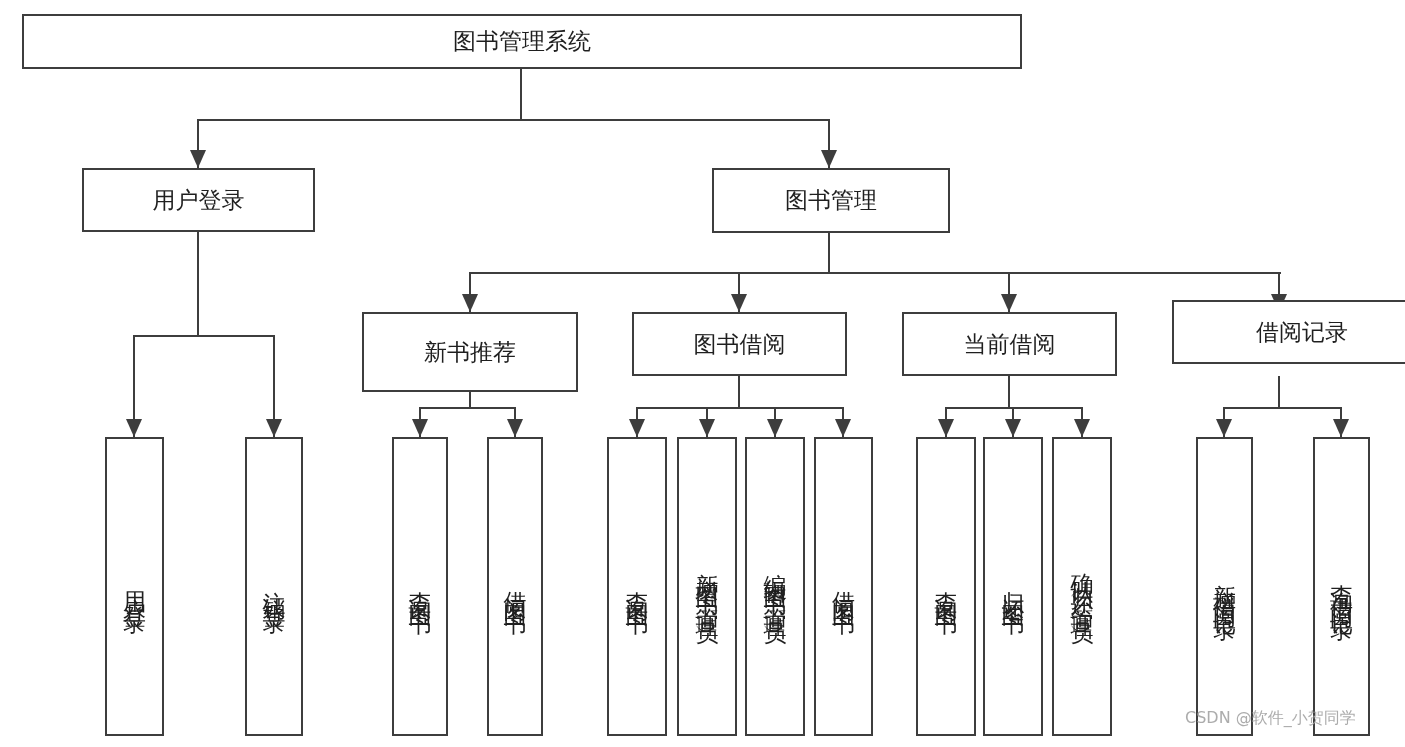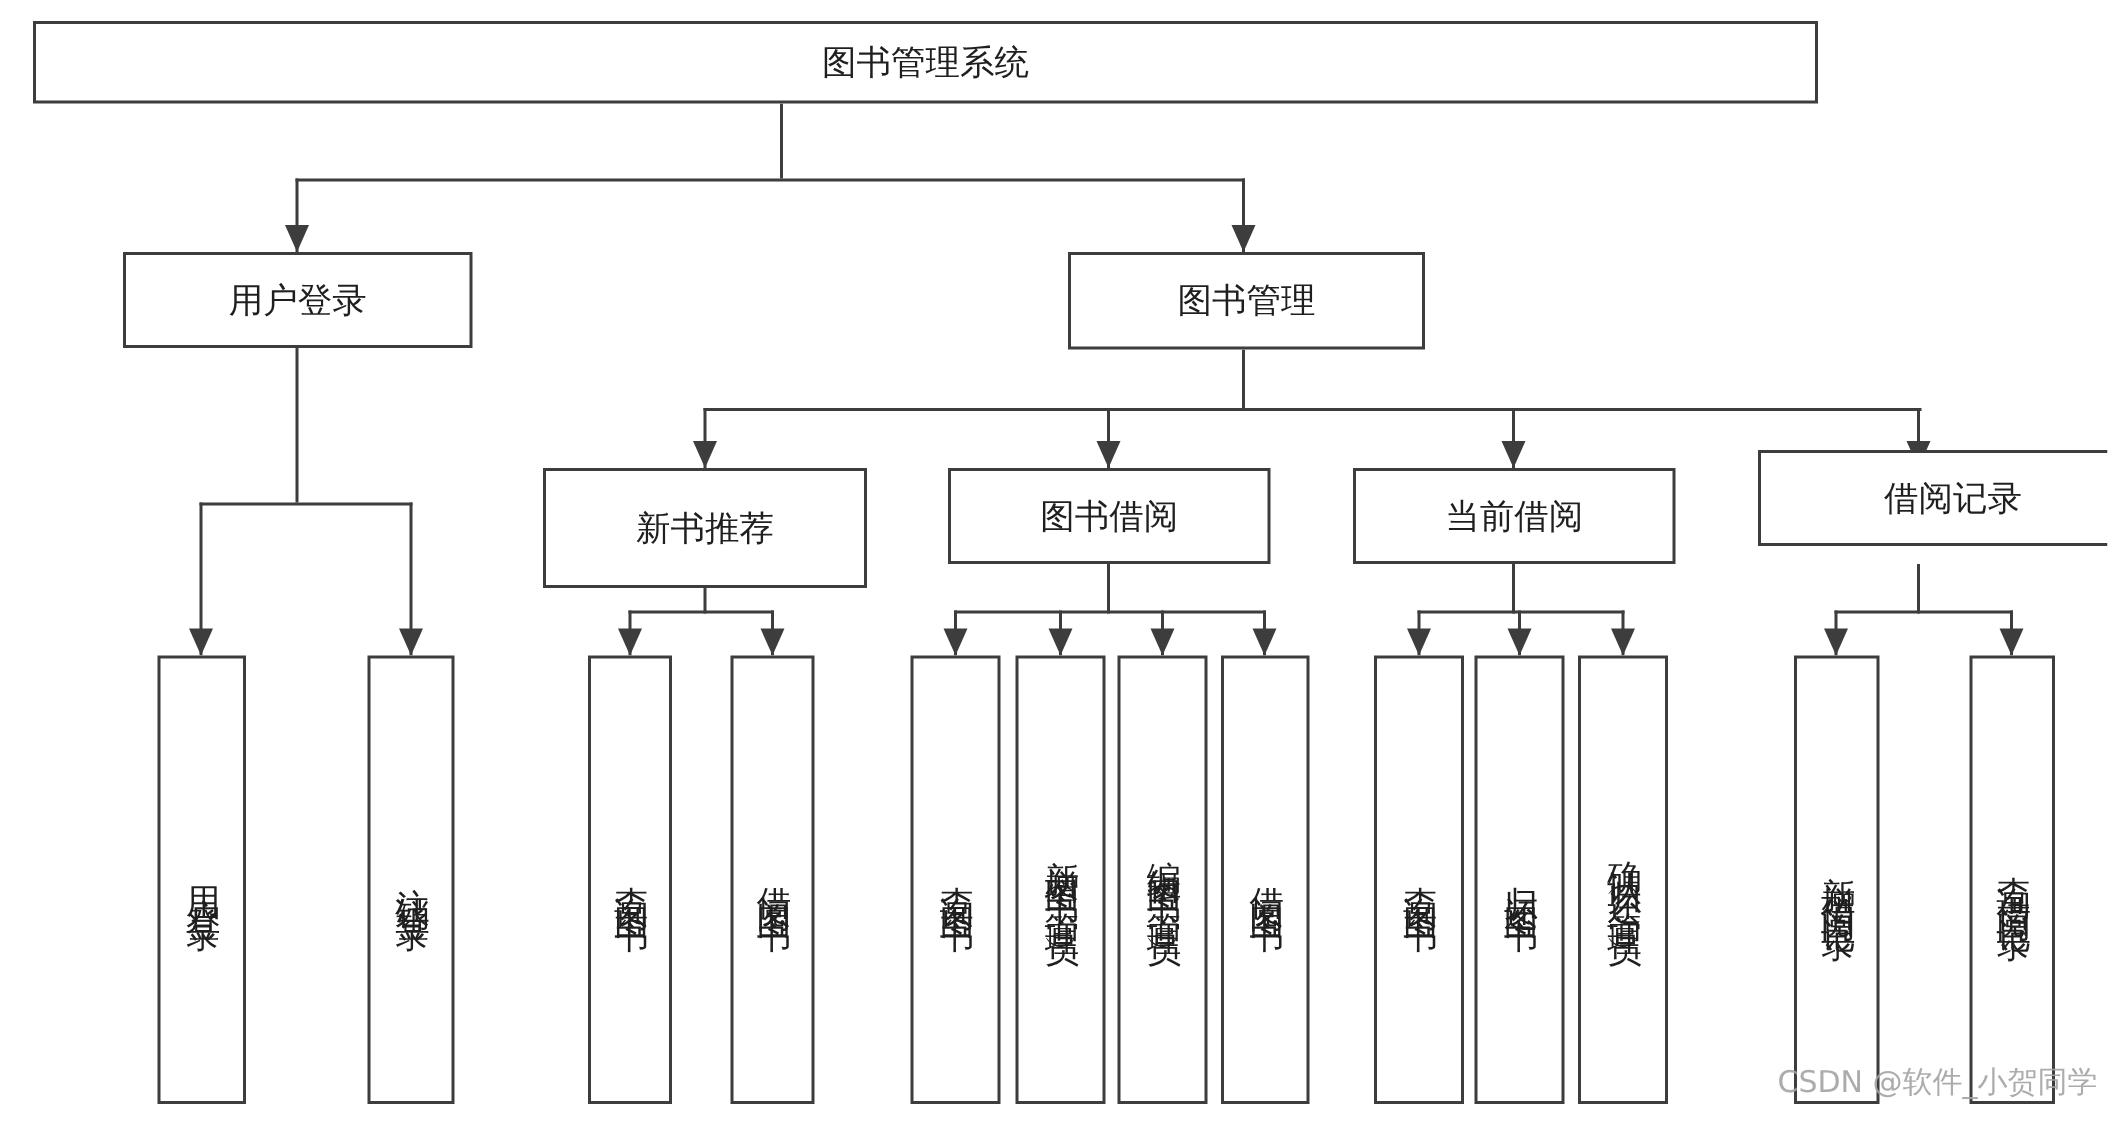--- a/index.html
+++ b/index.html
@@ -43,21 +43,21 @@
     width: 0; height: 0;
     border-left: 8px solid transparent;
     border-right: 8px solid transparent;
     border-top: 18px solid #3d3d3d;
     z-index: 1;
   }
   .watermark {
     position: absolute;
     left: 1185px;
     top: 708px;
-    font-size: 20px;
+    font-size: 16px;
     color: rgba(163,163,163,0.9);
     white-space: nowrap;
     z-index: 3;
   }
 </style>
 </head>
 <body>
 
 <div id="canvas">
 
@@ -113,21 +113,21 @@
   <div class="vline" style="left:1081px; top:407px; height:30px;"></div>
   <div class="arrow" style="left:1074px; top:419px;"></div>
 
   <div class="vline" style="left:1278px; top:376px; height:33px;"></div>
   <div class="hline" style="left:1223px; top:407px; width:119px;"></div>
   <div class="vline" style="left:1223px; top:407px; height:30px;"></div>
   <div class="arrow" style="left:1216px; top:419px;"></div>
   <div class="vline" style="left:1340px; top:407px; height:30px;"></div>
   <div class="arrow" style="left:1333px; top:419px;"></div>
 
-  <div class="box" style="left:22px; top:14px; width:1190px; height:55px;">
+  <div class="box" style="left:22px; top:14px; width:1000px; height:55px;">
     <span class="lbl">图书管理系统</span>
   </div>
 
   <div class="box" style="left:82px; top:168px; width:233px; height:64px;">
     <span class="lbl">用户登录</span>
   </div>
   <div class="box" style="left:712px; top:168px; width:238px; height:65px;">
     <span class="lbl">图书管理</span>
   </div>
 

